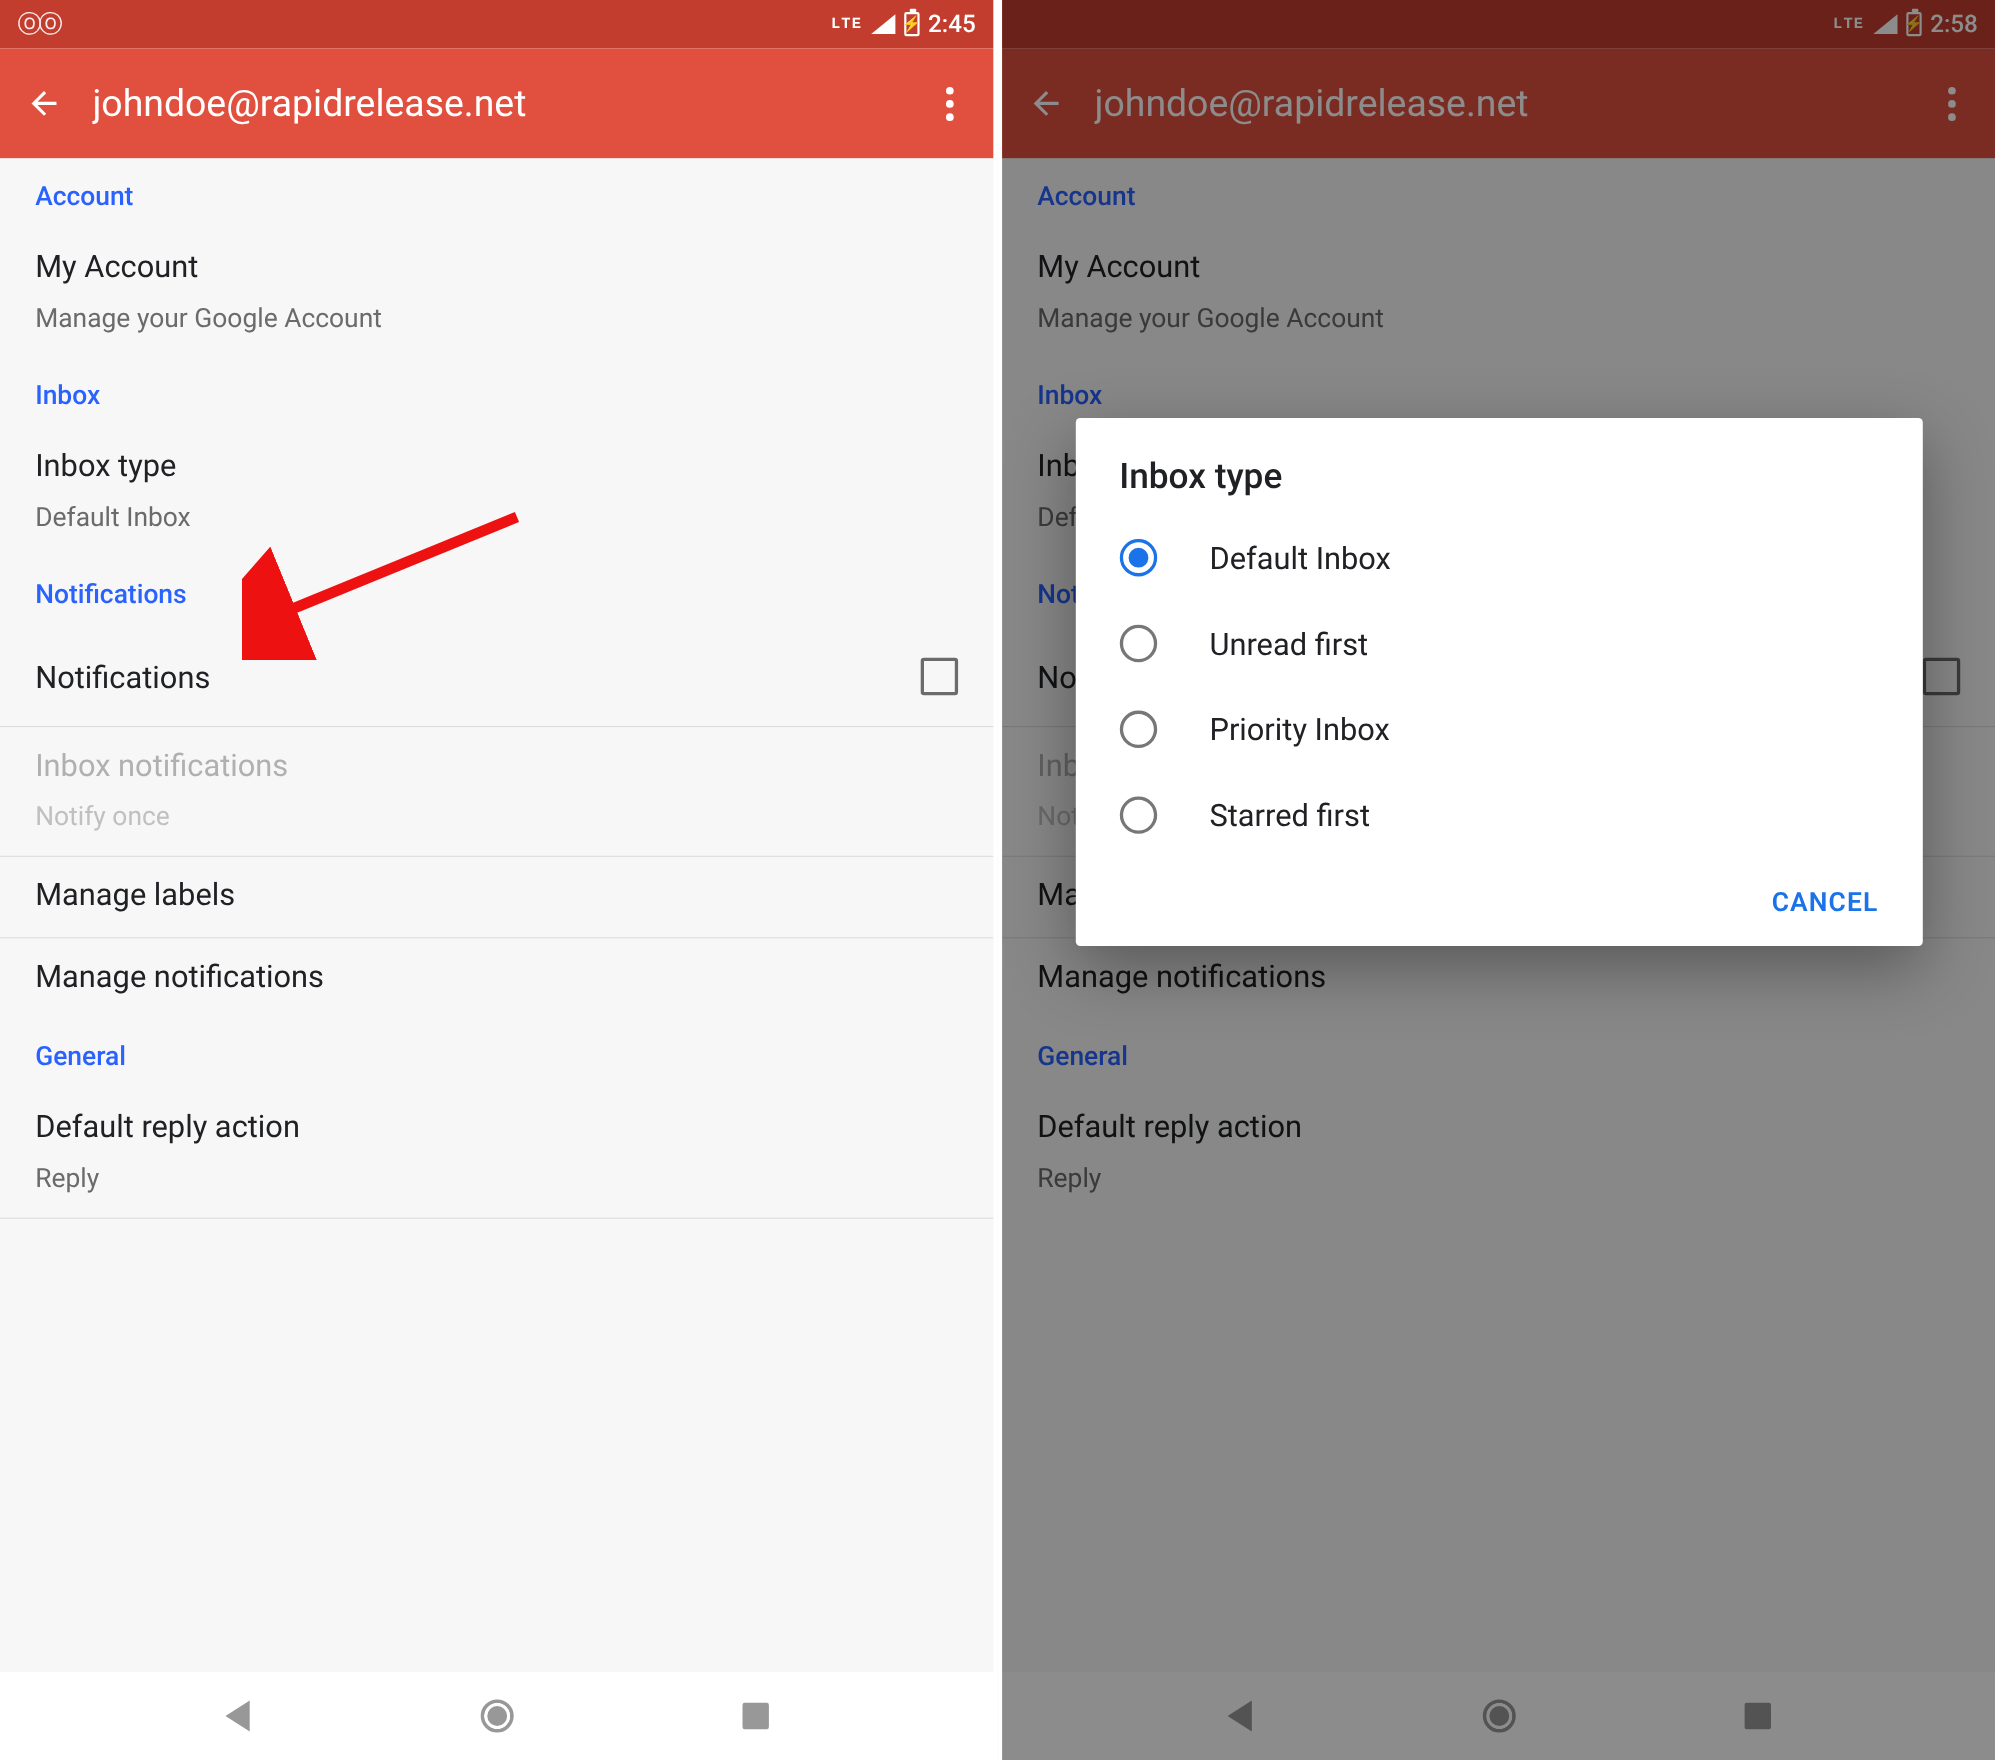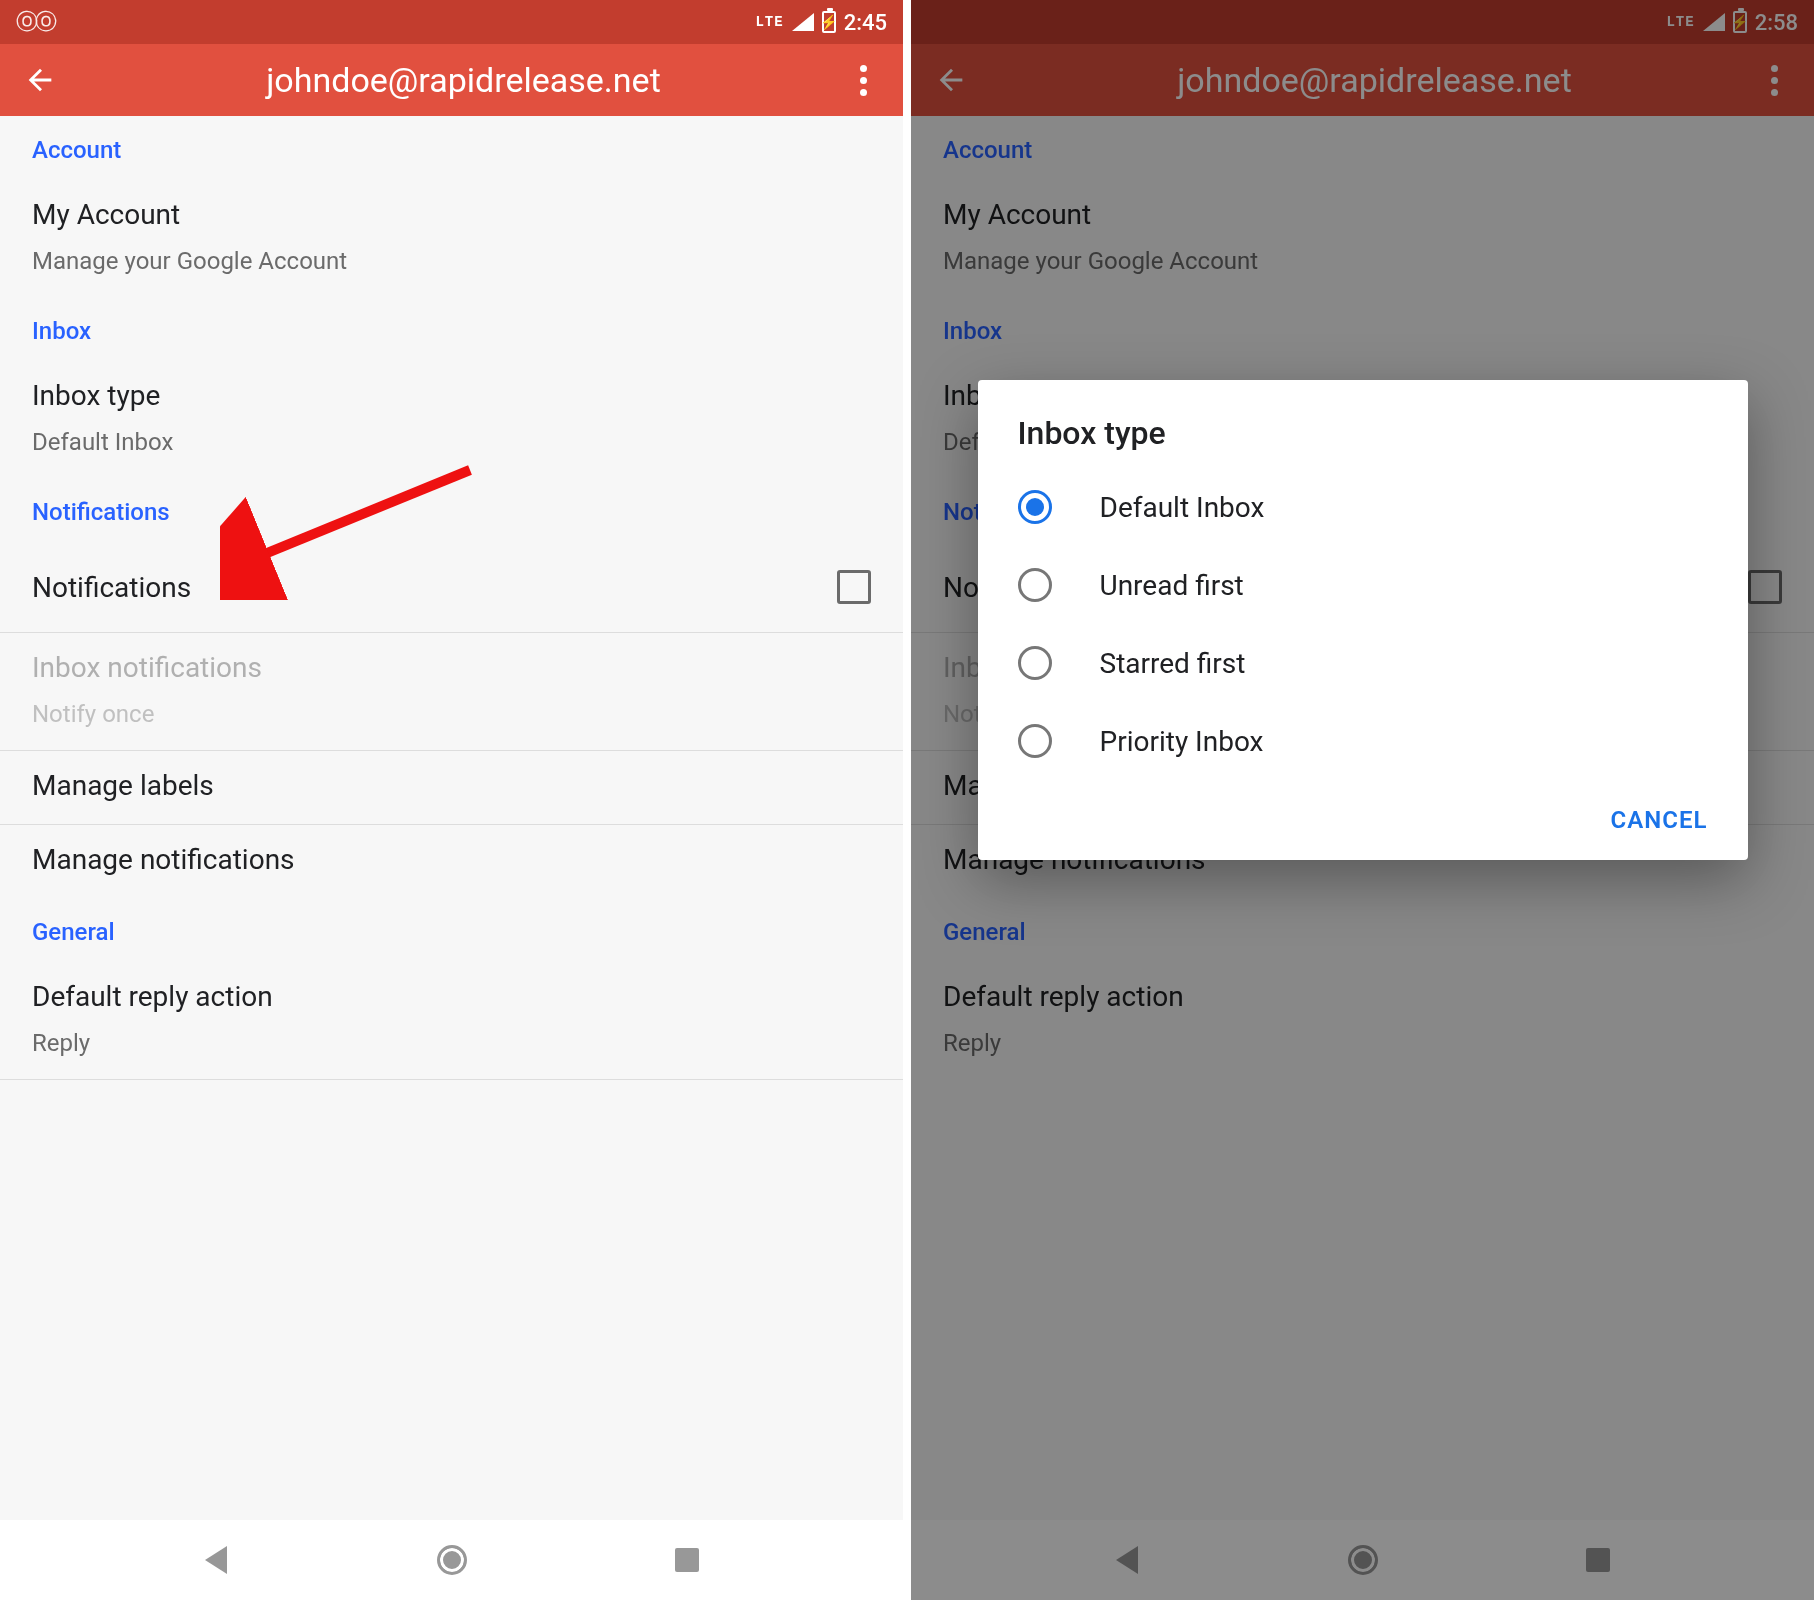--- a/index.html
+++ b/index.html
@@ -38,27 +38,26 @@
   .vm-icon { font-family: monospace; font-size:22px; letter-spacing:-3px; opacity:.9; }
   .lte { font-size:14px; font-weight:700; letter-spacing:1px;font-family:Liberation Mono, monospace; }
   .sig { width:0; height:0; border-style:solid; border-width:0 0 18px 22px; border-color:transparent transparent #fff transparent; }
   .batt { width:14px; height:22px; border:2px solid #fff; border-radius:2px; position:relative; display:flex; align-items:center; justify-content:center;}
   .batt::before { content:""; position:absolute; top:-5px; left:3px; width:6px; height:3px; background:#fff; border-radius:1px;}
   .bolt { font-size:14px; color:#c23d2e; line-height:1;}
   .clock { font-weight:500; }
 
   
   .app-bar {
-    height: 72px;
+    height: 100px;
     background: #e1503f;
     display: flex;
     align-items: center;
     padding: 0 20px;
     color: #fff;
-    text-align: center;
   }
   .back-arrow { width:40px; height:40px; display:flex; align-items:center; justify-content:center; margin-right:24px; cursor:pointer;}
   .back-arrow svg { width:34px; height:34px; fill:#fff; }
   .app-title { font-size:34px; font-weight:400; flex:1; white-space:nowrap; overflow:hidden; }
   .overflow { width:40px; display:flex; flex-direction:column; align-items:center; gap:5px; cursor:pointer;}
   .overflow span { width:7px; height:7px; border-radius:50%; background:#fff; }
 
   
   .content { flex:1; overflow-y:auto; background:#f7f7f7; }
   .section-label {
@@ -331,25 +330,25 @@
     <div class="radio-row">
       <div class="radio selected"></div>
       <div class="radio-label">Default Inbox</div>
     </div>
     <div class="radio-row">
       <div class="radio"></div>
       <div class="radio-label">Unread first</div>
     </div>
     <div class="radio-row">
       <div class="radio"></div>
-      <div class="radio-label">Starred first</div>
+      <div class="radio-label">Priority Inbox</div>
     </div>
     <div class="radio-row">
       <div class="radio"></div>
-      <div class="radio-label">Priority Inbox</div>
+      <div class="radio-label">Starred first</div>
     </div>
 
     <div class="dialog-actions">
       <div class="dialog-cancel">CANCEL</div>
     </div>
   </div>
 
 </div>
 
 </body></html>

